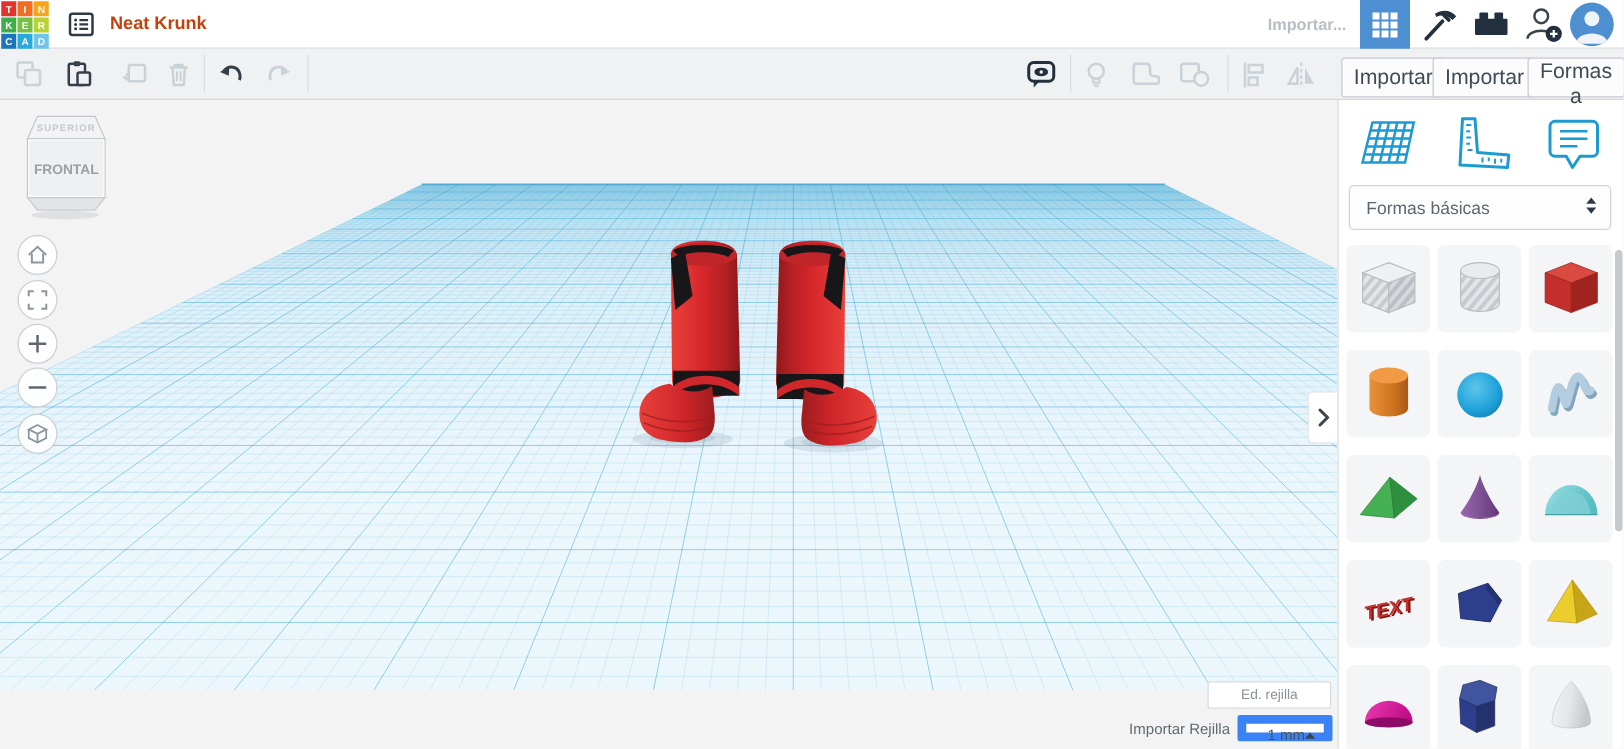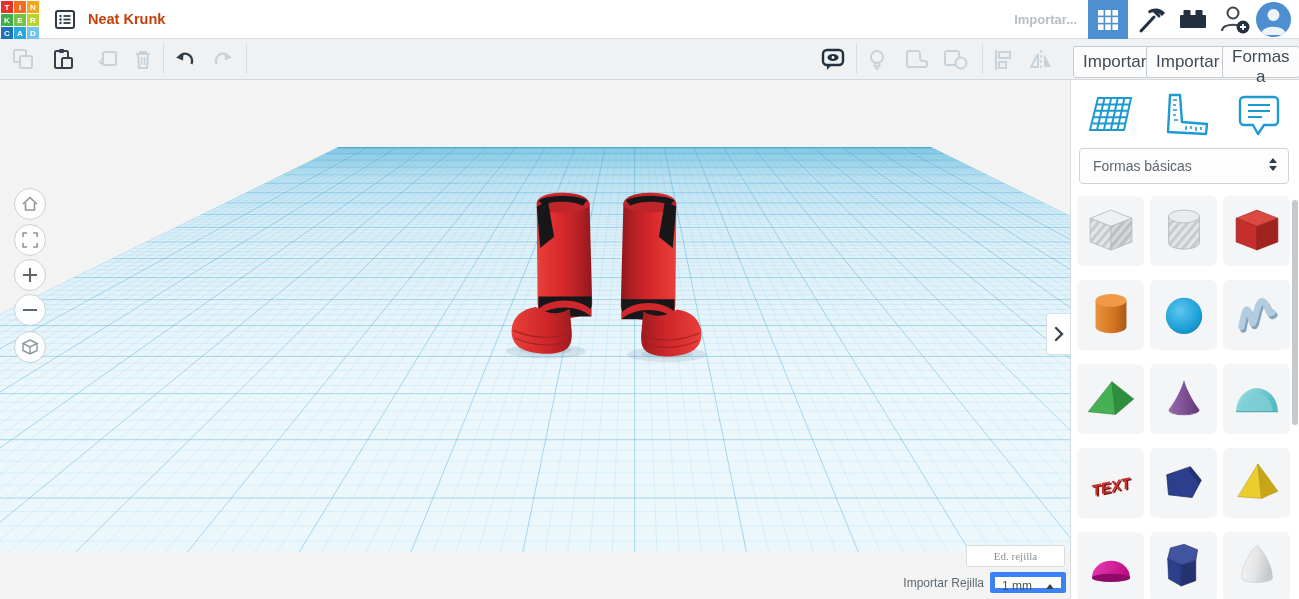--- a/index.html
+++ b/index.html
@@ -22,23 +22,23 @@
   .toolbar { position:absolute; left:0; top:39px; width:1299px; height:41px; background:#f0f1f2; border-bottom:1px solid #d5d8da; z-index:25; }
   .tb-icon { position:absolute; top:8px; width:26px; height:26px; background:none; border:none; cursor:pointer; }
   .tb-sep { position:absolute; top:5px; width:1px; height:30px; background:#d9dcde; }
   .tb-btn { position:absolute; top:7px; height:32px; padding:0 9px; background:#fcfcfd; border:1px solid #c6ccd1; border-radius:3px; font-family:"Liberation Sans",sans-serif; font-size:17px; color:#3f4c57; cursor:pointer; }
 
   
   .canvas { position:absolute; left:0; top:80px; width:1070px; height:519px; background:#f3f3f4; overflow:hidden; }
   .scene { position:absolute; left:0; top:0; }
   .viewcube { position:absolute; left:18px; top:10px; }
   .nav-btn { position:absolute; left:14px; width:32px; height:32px; border-radius:50%; background:rgba(255,255,255,.9); border:1px solid #ccd1d5; cursor:pointer; display:flex; align-items:center; justify-content:center; padding:0; }
-  .grid-edit-btn { position:absolute; left:966px; top:465px; width:99px; height:22px; background:#fff; border:1px solid #d8dcdf; border-radius:2px; font-size:11px; color:#8a9299; font-family:Liberation Serif, serif; cursor:pointer; }
+  .grid-edit-btn { position:absolute; left:966px; top:465px; width:99px; height:22px; background:#fff; border:1px solid #d8dcdf; border-radius:2px; font-size:11px; color:#8a9299; font-family:Liberation Sans, sans-serif; cursor:pointer; }
   .snap-label { position:absolute; left:900px; top:496px; width:84px; text-align:right; font-size:12px; color:#5f6a72; }
-  .snap-select { position:absolute; left:990px; top:492px; width:76px; height:21px; background:#fff; border:5px solid #3b82f6; border-radius:2px; font-size:12px; color:#4a545c; line-height:19px; padding-left:7px; cursor:pointer; }
+  .snap-select { position:absolute; left:990px; top:492px; width:76px; height:21px; background:#fff; border:7px solid #3b82f6; border-radius:2px; font-size:12px; color:#4a545c; line-height:19px; padding-left:17px; cursor:pointer; }
   .snap-select .arrow { position:absolute; right:7px; top:7px; width:0; height:0; border-left:4px solid transparent; border-right:4px solid transparent; border-bottom:5px solid #3c444b; }
   .collapse-handle { position:absolute; left:1046px; top:233px; width:24px; height:42px; background:#fff; border:1px solid #dcdfe2; border-right:none; border-radius:4px 0 0 4px; cursor:pointer; display:flex; align-items:center; justify-content:center; }
 
   
   .sidebar { position:absolute; left:1070px; top:80px; width:229px; height:519px; background:#ffffff; border-left:1px solid #d9dcde; }
   .panel-icon { position:absolute; top:8px; width:56px; height:56px; background:none; border:none; cursor:pointer; }
   .dropdown { position:absolute; left:8px; top:68px; width:210px; height:36px; background:#fdfdfe; border:1px solid #d0d4d8; border-radius:4px; cursor:pointer; }
   .dropdown .dd-label { position:absolute; left:13px; top:0; line-height:34px; font-size:14px; color:#5b6670; }
   .dd-arrows { position:absolute; right:11px; top:9px; display:flex; flex-direction:column; gap:3px; }
   .dd-arrows .up { width:0;height:0;border-left:4px solid transparent;border-right:4px solid transparent;border-bottom:5px solid #2e3a45; }
@@ -459,20 +459,31 @@
         <path d="M539,219 C548,212.5 584,212 595,219 L590,225 C579,219 552,219 545,225 Z" fill="#17171a"></path>
         <path d="M537,226 L550,220 L557,261 L541,274 Z" fill="#17171a"></path>
         <path d="M539,333 L600,333 L600,356 L539,356 Z" fill="#17171a"></path>
         <path d="M538,348 C554,334 584,334 600,348 L600,356 C584,342 554,342 538,356 Z" fill="#cf272c"></path>
         <path d="M536,345 C520,347 509,357 508,371 C507,385 515,394 530,397 C548,401 566,399 573,392 C578,387 578,377 577,369 L575,347 C563,355 548,353 536,345 Z" fill="url(#fgL)"></path>
         <path d="M510,372 C530,381 556,383 576,375" fill="none" stroke="#a01d20" stroke-width="1.4" opacity="0.8"></path>
         <path d="M512,381 C532,390 556,391 575,384" fill="none" stroke="#a01d20" stroke-width="1.4" opacity="0.8"></path>
       </g>
     </svg>
 
+    <div class="viewcube">
+      <svg width="70" height="90" viewBox="0 0 70 90">
+        <ellipse cx="34" cy="82" rx="27" ry="3.5" fill="rgba(0,0,0,0.08)"></ellipse>
+        <polygon points="12,3 58,3 66,21 4,21" fill="#f2f3f4" stroke="#c2c6ca"></polygon>
+        <text x="35" y="15" text-anchor="middle" font-size="7.5" letter-spacing="1" fill="#c3c7cb" font-weight="bold">SUPERIOR</text>
+        <rect x="4" y="21" width="62" height="47" fill="#eef0f1" stroke="#c2c6ca"></rect>
+        <rect x="5" y="22" width="60" height="45" fill="none" stroke="#fbfcfc"></rect>
+        <text x="35" y="49" text-anchor="middle" font-size="11" fill="#9aa0a6" font-weight="bold">FRONTAL</text>
+        <polygon points="4,68 66,68 58,78 12,78" fill="#e2e4e6" stroke="#c8ccd0"></polygon>
+      </svg>
+    </div>
 
     <button class="nav-btn" style="top:108px">
       <svg width="18" height="18" viewBox="0 0 18 18">
         <path d="M2,9 L9,2.5 L16,9" fill="none" stroke="#8d959c" stroke-width="1.6"></path>
         <path d="M4.5,8 V15 H13.5 V8" fill="none" stroke="#8d959c" stroke-width="1.6"></path>
       </svg>
     </button>
     <button class="nav-btn" style="top:144px">
       <svg width="18" height="18" viewBox="0 0 18 18">
         <path d="M2,6 V2 H6 M12,2 H16 V6 M16,12 V16 H12 M6,16 H2 V12" fill="none" stroke="#8d959c" stroke-width="1.6"></path>

